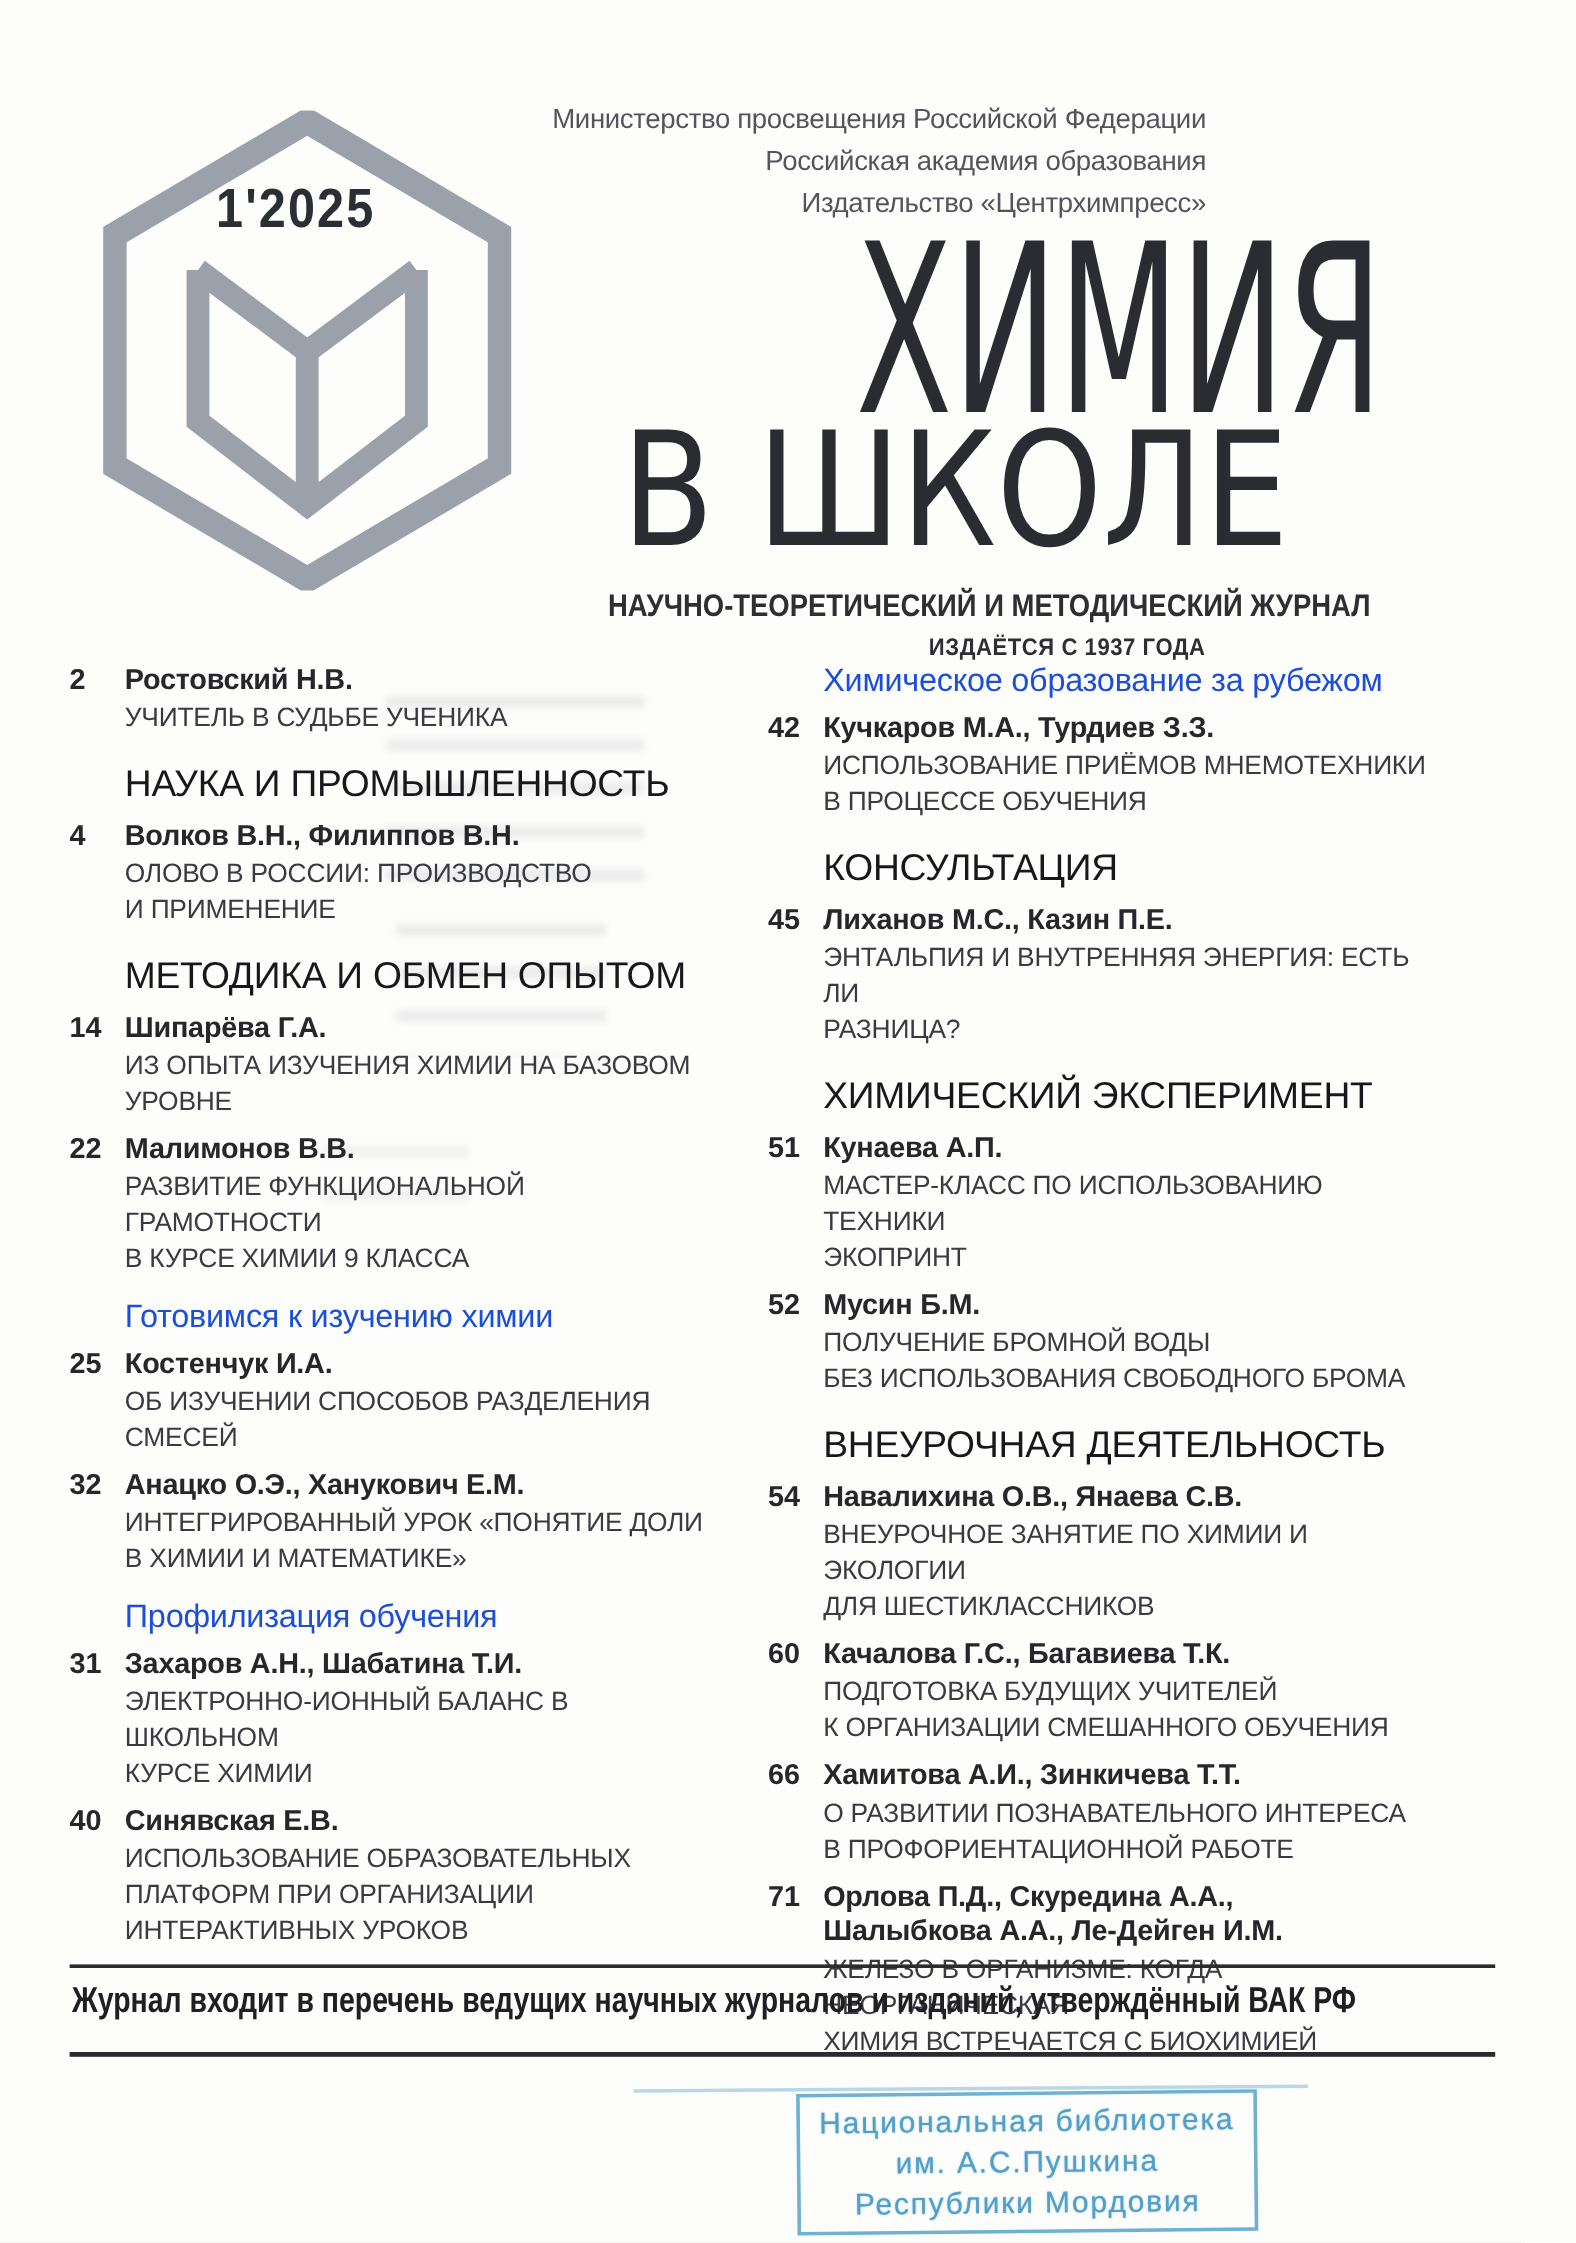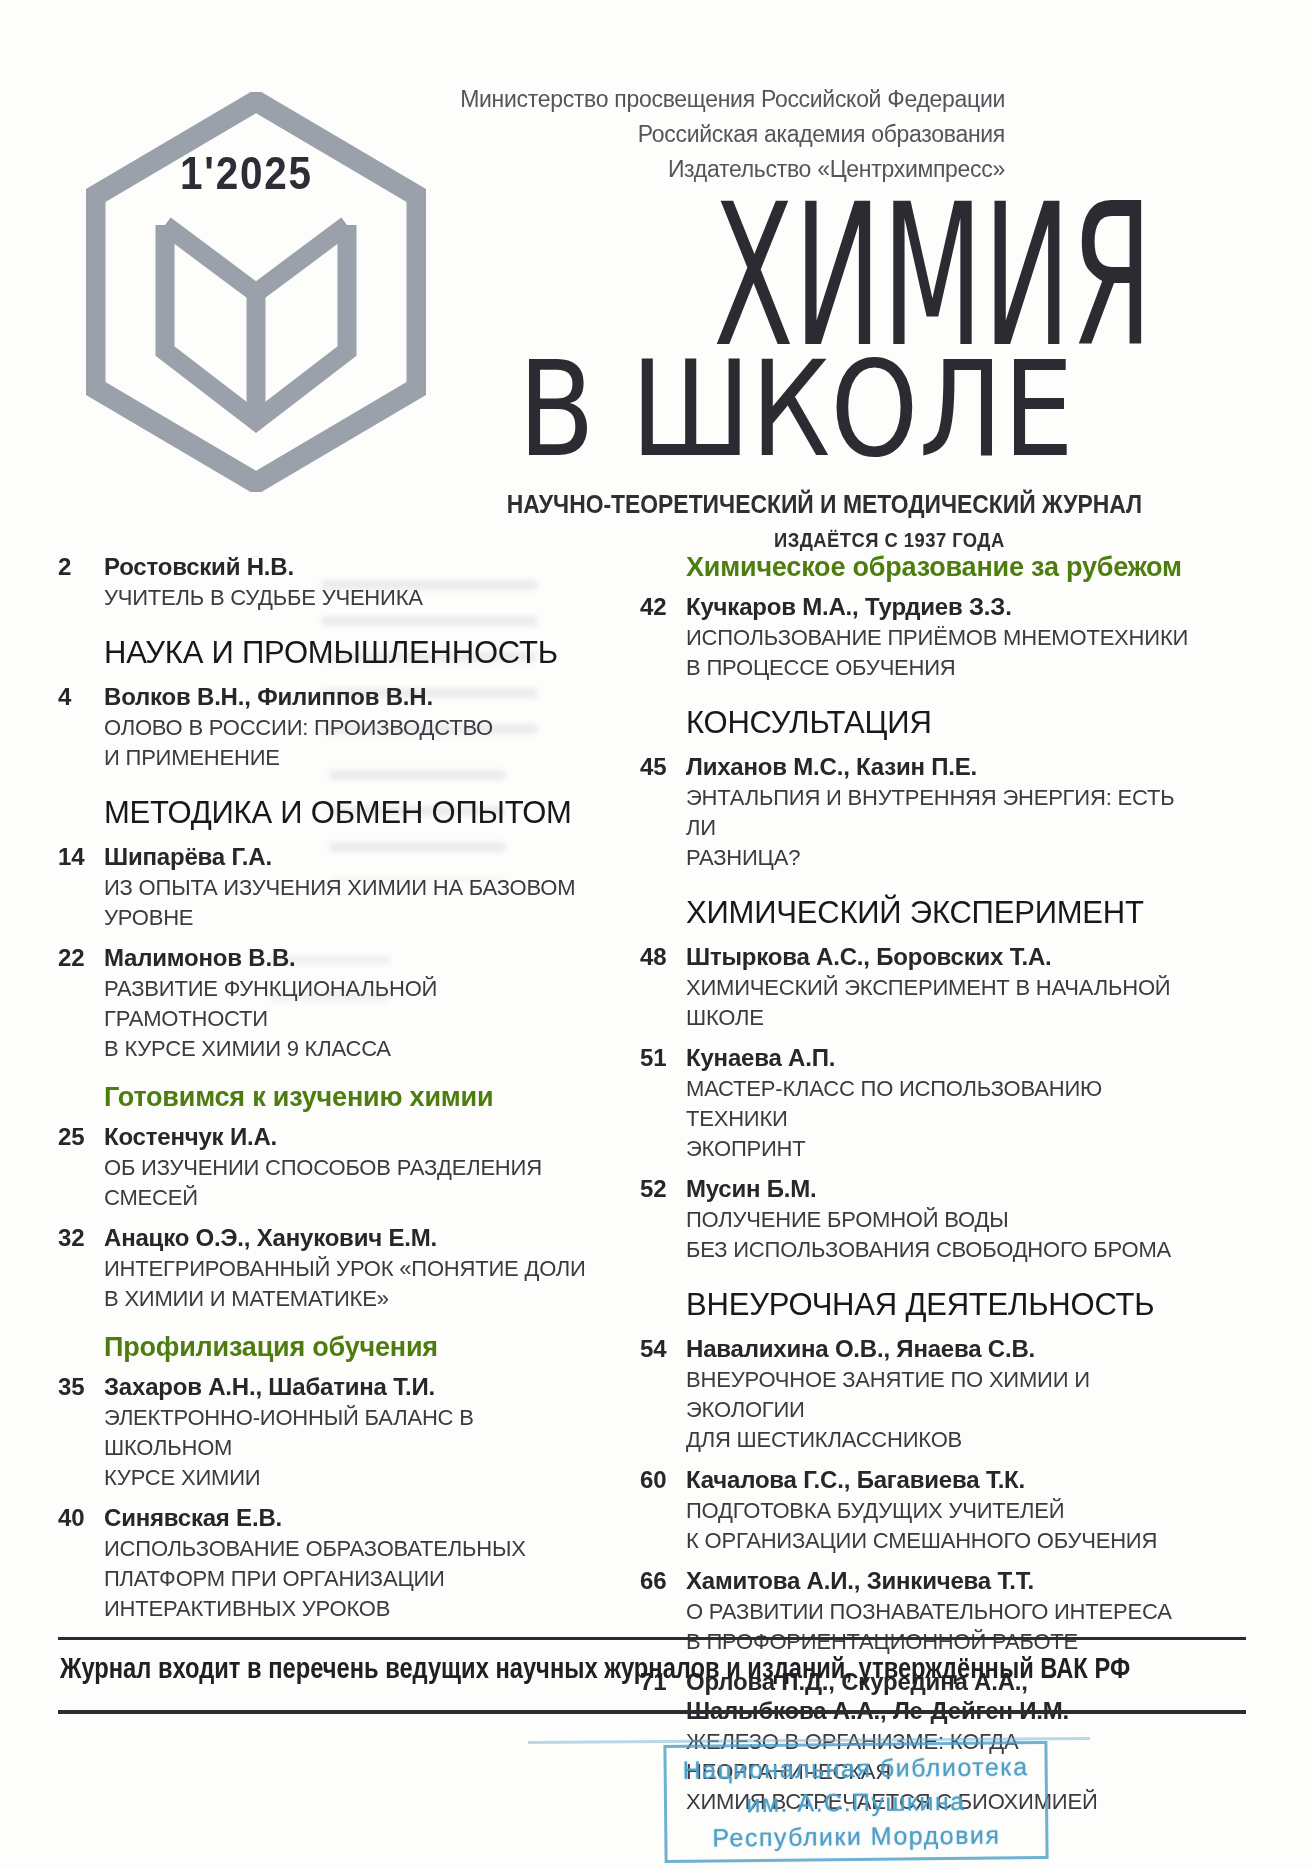--- a/index.html
+++ b/index.html
@@ -63,21 +63,21 @@
   
   .col{position:absolute;top:552px;}
   .col-left{left:58px;width:535px;}
   .col-right{left:640px;width:560px;}
   .col > :first-child{margin-top:0;}
   .sec{
     font-size:31px;font-weight:normal;color:#18181c;
     margin:22px 0 11px 46px;letter-spacing:-.2px;
   }
   .subsec{
-    font-size:27px;font-weight:bold;color:#4d7c0f;
+    font-size:27px;font-weight:normal;color:#1d4ed8;
     margin:18px 0 9px 46px;letter-spacing:-.2px;
   }
   .entry{display:grid;grid-template-columns:46px 1fr;margin:0 0 10px 0;}
   .num{
     font-size:24px;font-weight:bold;color:#26262b;line-height:29px;
   }
   .authors{
     font-size:24px;font-weight:bold;color:#26262b;line-height:29px;
     margin-bottom:2px;letter-spacing:-.2px;white-space:pre-line;
   }
@@ -200,21 +200,21 @@
       <div class="entry">
         <div class="num">32</div>
         <div>
           <div class="authors">Анацко О.Э., Ханукович Е.М.</div>
           <div class="atitle">ИНТЕГРИРОВАННЫЙ УРОК «ПОНЯТИЕ ДОЛИ
 В ХИМИИ И МАТЕМАТИКЕ»</div>
         </div>
       </div>
       <h3 class="subsec">Профилизация обучения</h3>
       <div class="entry">
-        <div class="num">35</div>
+        <div class="num">31</div>
         <div>
           <div class="authors">Захаров А.Н., Шабатина Т.И.</div>
           <div class="atitle">ЭЛЕКТРОННО-ИОННЫЙ БАЛАНС В ШКОЛЬНОМ
 КУРСЕ ХИМИИ</div>
         </div>
       </div>
       <div class="entry">
         <div class="num">40</div>
         <div>
           <div class="authors">Синявская Е.В.</div>
@@ -237,28 +237,20 @@
       <h2 class="sec">КОНСУЛЬТАЦИЯ</h2>
       <div class="entry">
         <div class="num">45</div>
         <div>
           <div class="authors">Лиханов М.С., Казин П.Е.</div>
           <div class="atitle">ЭНТАЛЬПИЯ И ВНУТРЕННЯЯ ЭНЕРГИЯ: ЕСТЬ ЛИ
 РАЗНИЦА?</div>
         </div>
       </div>
       <h2 class="sec">ХИМИЧЕСКИЙ ЭКСПЕРИМЕНТ</h2>
-      <div class="entry">
-        <div class="num">48</div>
-        <div>
-          <div class="authors">Штыркова А.С., Боровских Т.А.</div>
-          <div class="atitle">ХИМИЧЕСКИЙ ЭКСПЕРИМЕНТ В НАЧАЛЬНОЙ
-ШКОЛЕ</div>
-        </div>
-      </div>
       <div class="entry">
         <div class="num">51</div>
         <div>
           <div class="authors">Кунаева А.П.</div>
           <div class="atitle">МАСТЕР-КЛАСС ПО ИСПОЛЬЗОВАНИЮ ТЕХНИКИ
 ЭКОПРИНТ</div>
         </div>
       </div>
       <div class="entry">
         <div class="num">52</div>

